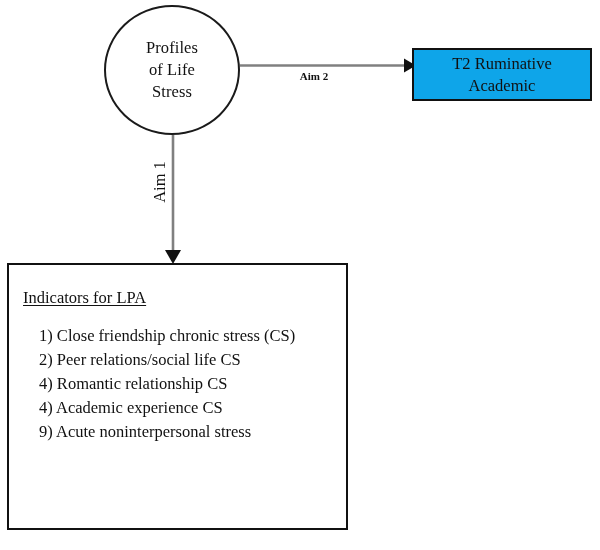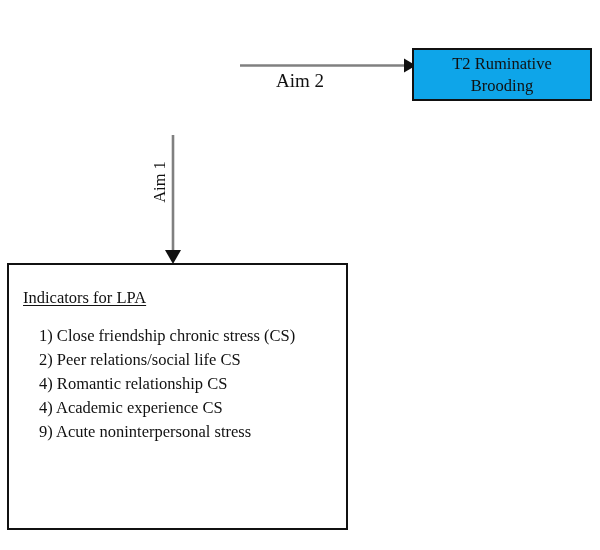--- a/index.html
+++ b/index.html
@@ -68,22 +68,23 @@
     height: 550px;
     pointer-events: none;
   }
 
   
   .aim2-label {
     position: absolute;
     left: 276px;
     top: 70px;
     width: 76px;
-    text-align: left;
-    font-size: 19px;
+    text-align: center;
+    font-size: 11px;
+    font-weight: bold;
   }
   .aim1-label {
     position: absolute;
     left: 129px;
     top: 172px;
     width: 62px;
     text-align: center;
     font-size: 16.5px;
     transform: rotate(-90deg);
     transform-origin: center center;
@@ -130,27 +131,34 @@
       <line x1="240" y1="65.5" x2="404" y2="65.5" stroke="#808080" stroke-width="2.6"></line>
       <polygon points="404,58.5 416,65.5 404,72.5" fill="#111111"></polygon>
     </g>
 
     <g>
       <line x1="173" y1="135" x2="173" y2="252" stroke="#808080" stroke-width="2.6"></line>
       <polygon points="165,250 181,250 173,264" fill="#111111"></polygon>
     </g>
   </svg>
 
+  <div class="circle-node">
+    <div class="circle-label">
+      <div>Profiles</div>
+      <div>of Life</div>
+      <div>Stress</div>
+    </div>
+  </div>
 
   <div class="aim2-label">Aim 2</div>
 
   <div class="outcome-box">
     <div class="outcome-label">
       <div>T2 Ruminative</div>
-      <div>Brooding</div>
+      <div>Academic</div>
     </div>
   </div>
 
   <div class="aim1-label">Aim 1</div>
 
   <div class="indicators-box">
     <div class="indicators-heading">Indicators for LPA</div>
     <ul class="indicators-list">
       <li>1) Close friendship chronic stress (CS)</li>
       <li>2) Peer relations/social life CS</li>

